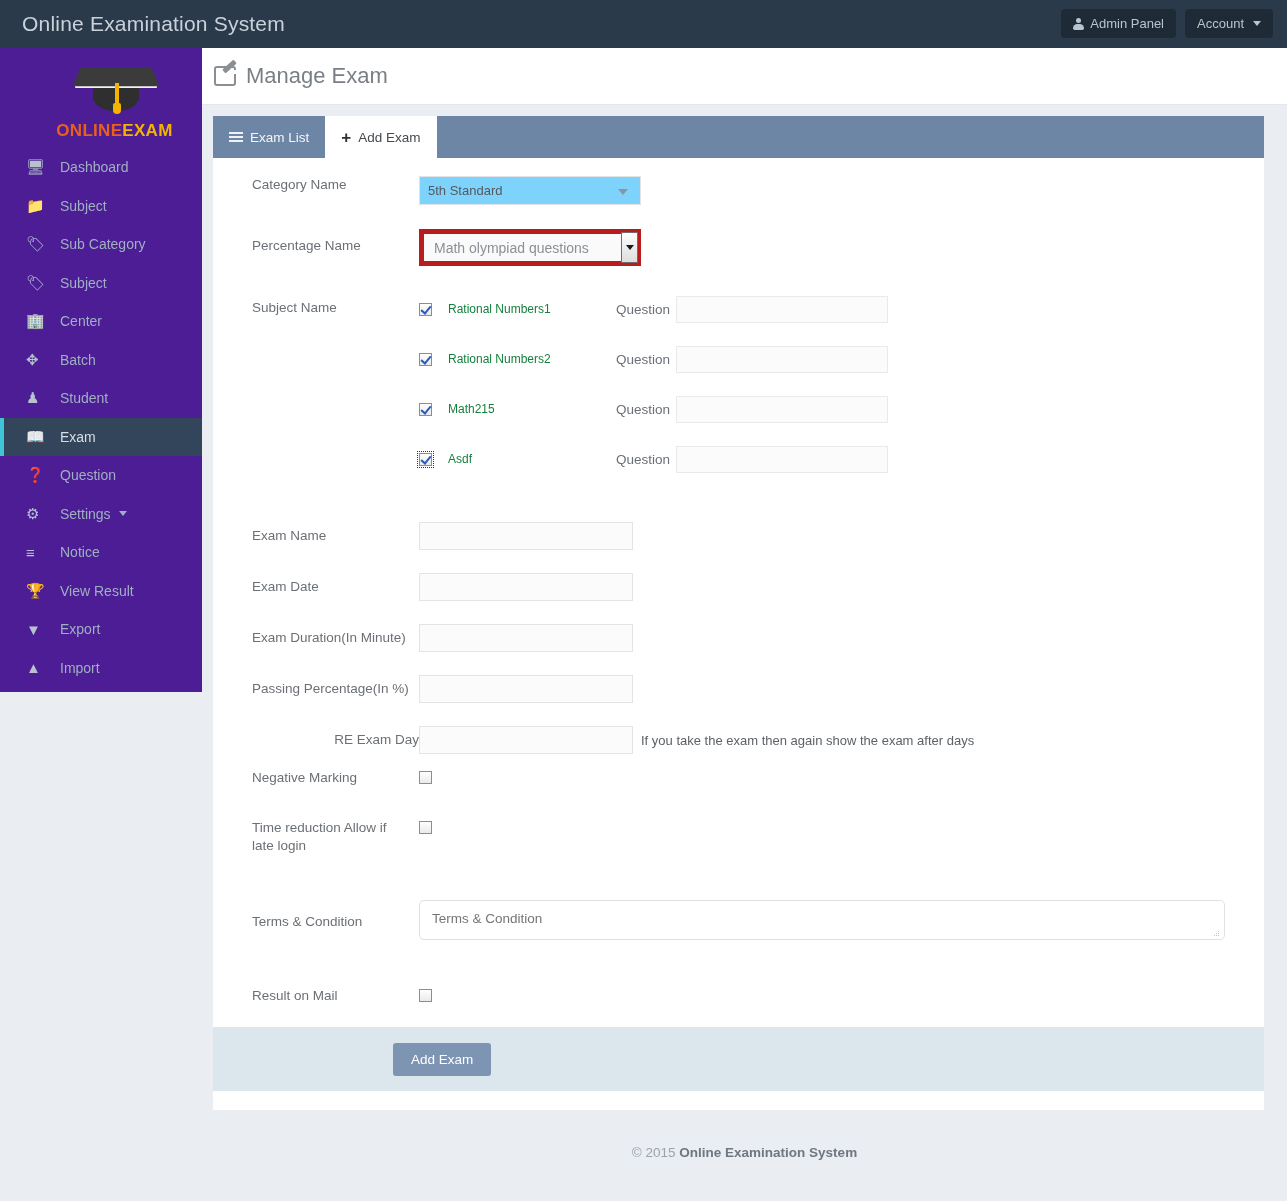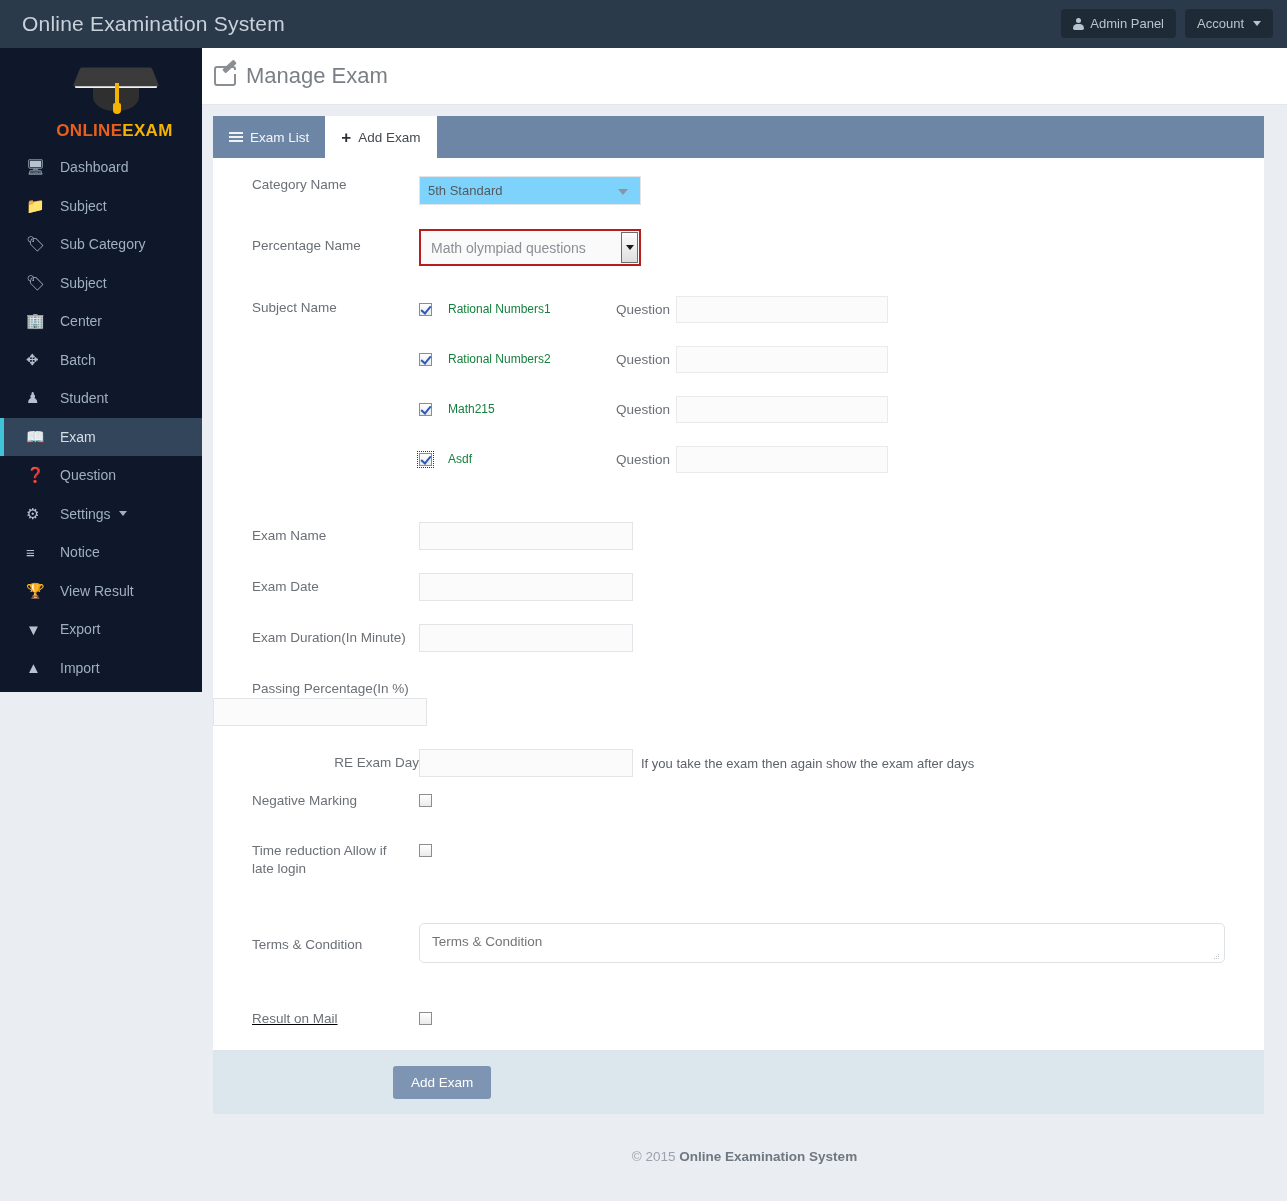--- a/index.html
+++ b/index.html
@@ -55,21 +55,21 @@
   .caret-dn {
     display:inline-block; width:0;height:0;
     border-left:4px solid transparent; border-right:4px solid transparent;
     border-top:5px solid #b9c4cf; margin-left:3px;
   }
 
   
   .sidebar {
     position: absolute; top: 48px; left: 0;
     width: 229px; height: 644px;
-    background: #0f172a;
+    background: #4c1d95;
   }
   .logo-box {
     height: 100px;
     display: flex; flex-direction: column;
     align-items: center; justify-content: center;
     padding-top: 8px;
   }
   .cap { position: relative; width: 92px; height: 52px; }
   .cap-board {
     position:absolute; left:8px; top:2px; width:78px; height:22px;
@@ -227,21 +227,21 @@
   .sel-flat .ca {
     position:absolute; right: 12px; top: 12px;
     width:0;height:0;
     border-left:5px solid transparent;border-right:5px solid transparent;
     border-top:6px solid #8d94a0;
   }
 
   .sel-native {
     -webkit-appearance: none; appearance: none;
     background: #fafafa;
-    border: 2px solid #b91c1c;
+    border: 5px solid #b91c1c;
     height: 37px;
     width: 222px;
     font-size: 14px;
     color: #8b9096;
     padding: 0 34px 0 10px;
     font-family: "Liberation Sans", sans-serif;
     position:relative;
     cursor:pointer;
     outline:none;
   }
@@ -530,21 +530,21 @@
       <div class="frow" style="margin-top:23px;">
         <div class="flabel" style="padding-top:5px;">Exam Date</div>
         <div class="fctl"><input class="inp" type="text" style=""></div>
       </div>
 
       <div class="frow" style="margin-top:23px;">
         <div class="flabel" style="padding-top:5px;">Exam Duration(In Minute)</div>
         <div class="fctl"><input class="inp" type="text" style=""></div>
       </div>
 
-      <div class="frow" style="margin-top:23px;flex-direction:column;">
+      <div class="frow" style="margin-top:23px;">
         <div class="flabel" style="padding-top:5px;">Passing Percentage(In %)</div>
         <div class="fctl"><input class="inp" type="text" style=""></div>
       </div>
 
       <div class="frow" style="margin-top:23px;">
         <div class="flabel" style="padding-top:5px;text-align:right;">RE Exam Day</div>
         <div class="fctl" style="display:flex;align-items:center;">
           <input class="inp" type="text" style="">
           <span class="hint">If you take the exam then again show the exam after days</span>
         </div>
@@ -570,21 +570,21 @@
                 <b style="left:5px;top:3px;"></b>
                 <b style="left:7px;top:3px;"></b>
               <b style="left:3px;top:5px;"></b>
                 <b style="left:5px;top:5px;"></b>
                 <b style="left:7px;top:5px;"></b>
             </span>
           </span>
         </div>
       </div>
 
-      <div class="frow" style="margin-top:42px;text-decoration:underline;">
+      <div class="frow" style="margin-top:42px;">
         <div class="flabel" style="padding-top:1px;">Result on Mail</div>
         <div class="fctl"><input type="checkbox" class="cbx" style=""></div>
       </div>
 
       <div class="footer-bar">
         <button class="add-btn">Add Exam</button>
       </div>
 
     </div>
   </div>

